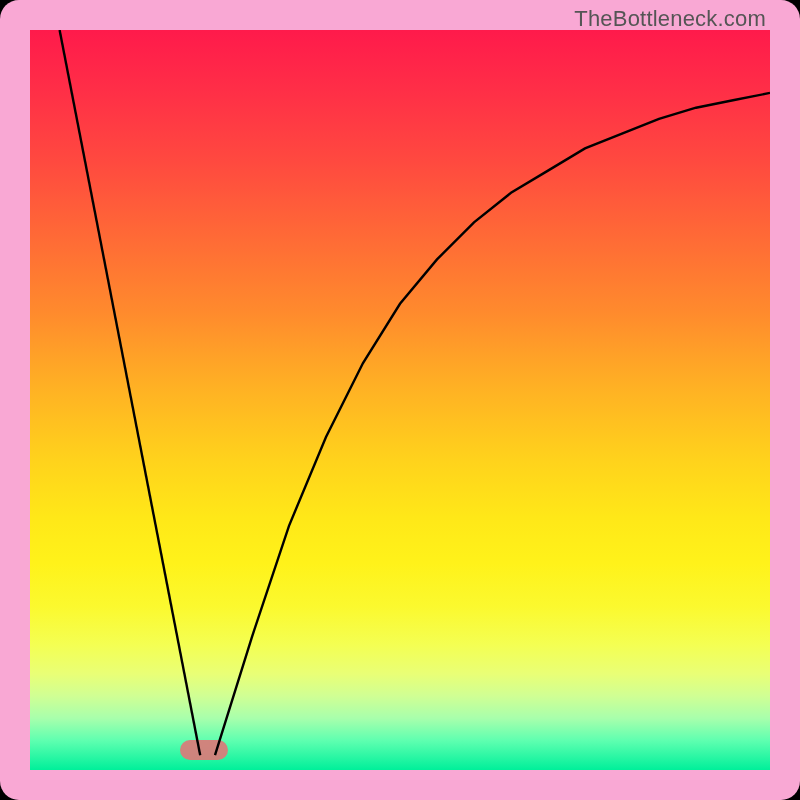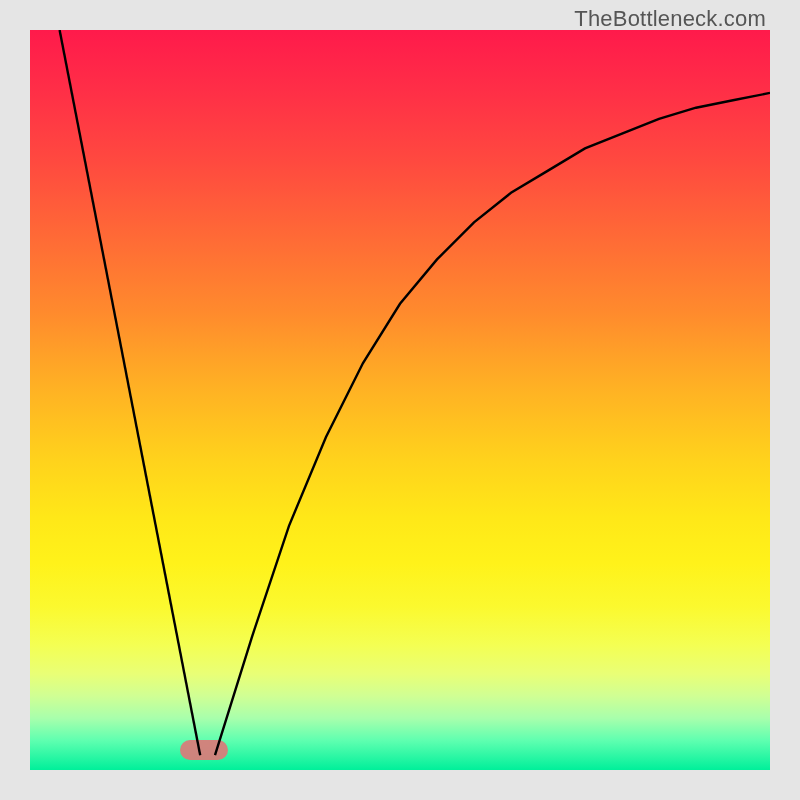--- a/index.html
+++ b/index.html
@@ -8,21 +8,22 @@
     width: 800px;
     height: 800px;
     overflow: hidden;
     background: #000;
     font-family: Arial, Helvetica, sans-serif;
   }
   .frame {
     position: relative;
     width: 800px;
     height: 800px;
-    background: #e5e5e5;
+    background: #f9a8d4;
+    border-radius: 19px;
   }
   .plot {
     position: absolute;
     left: 30px;
     top: 30px;
     width: 740px;
     height: 740px;
     overflow: hidden;
   }
   .gradient {

